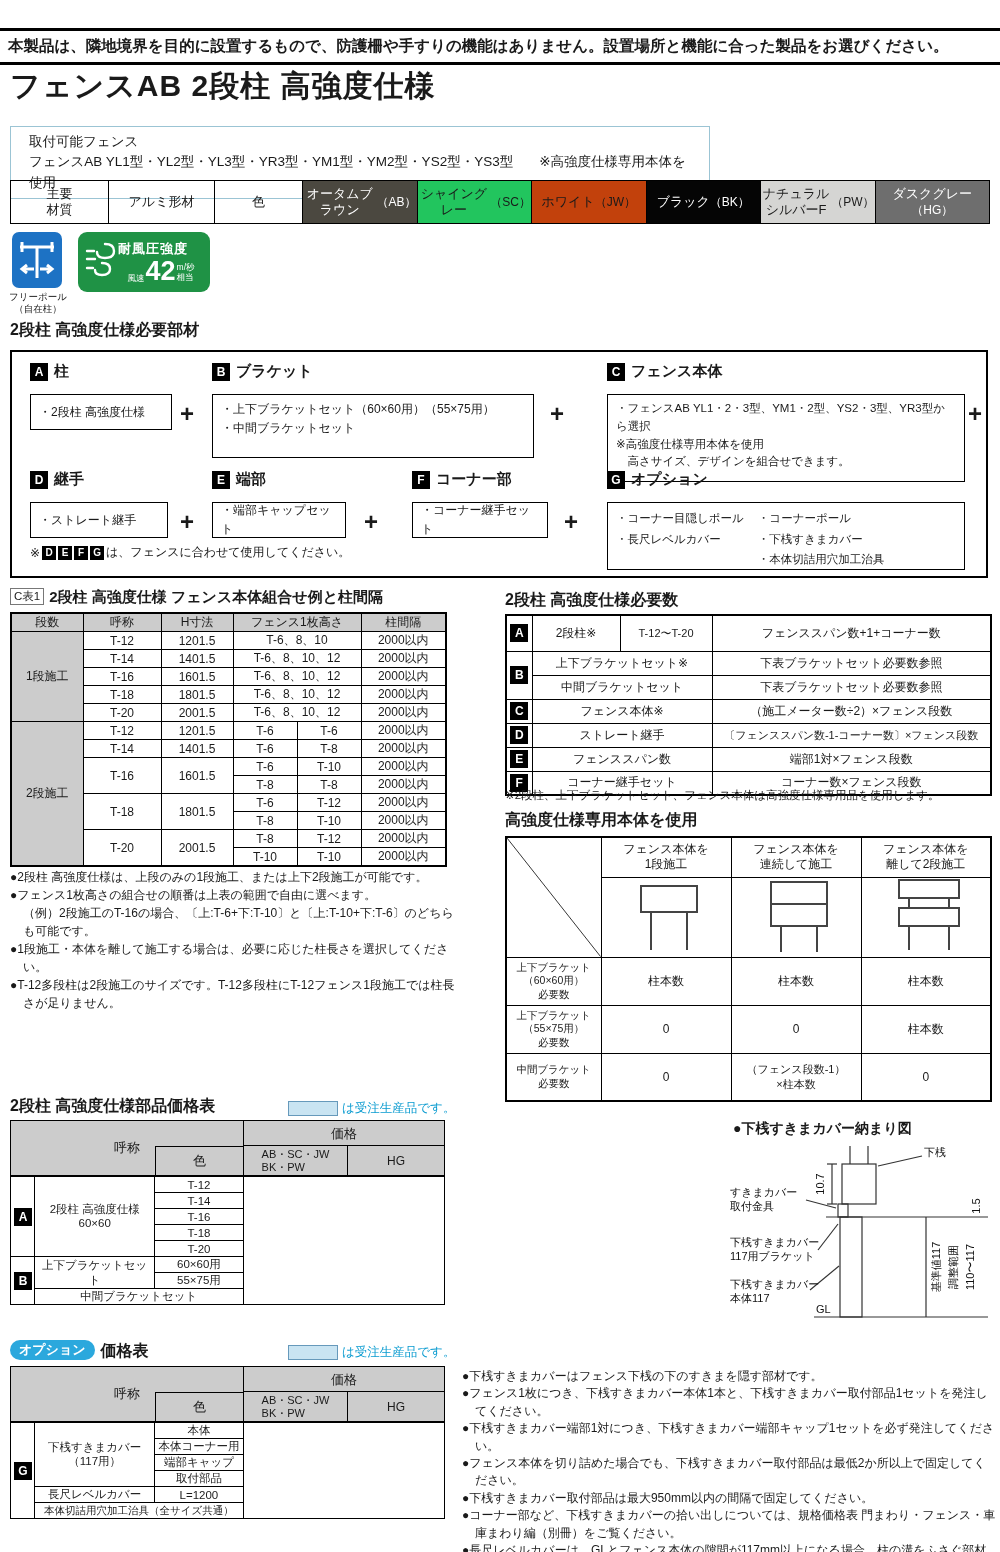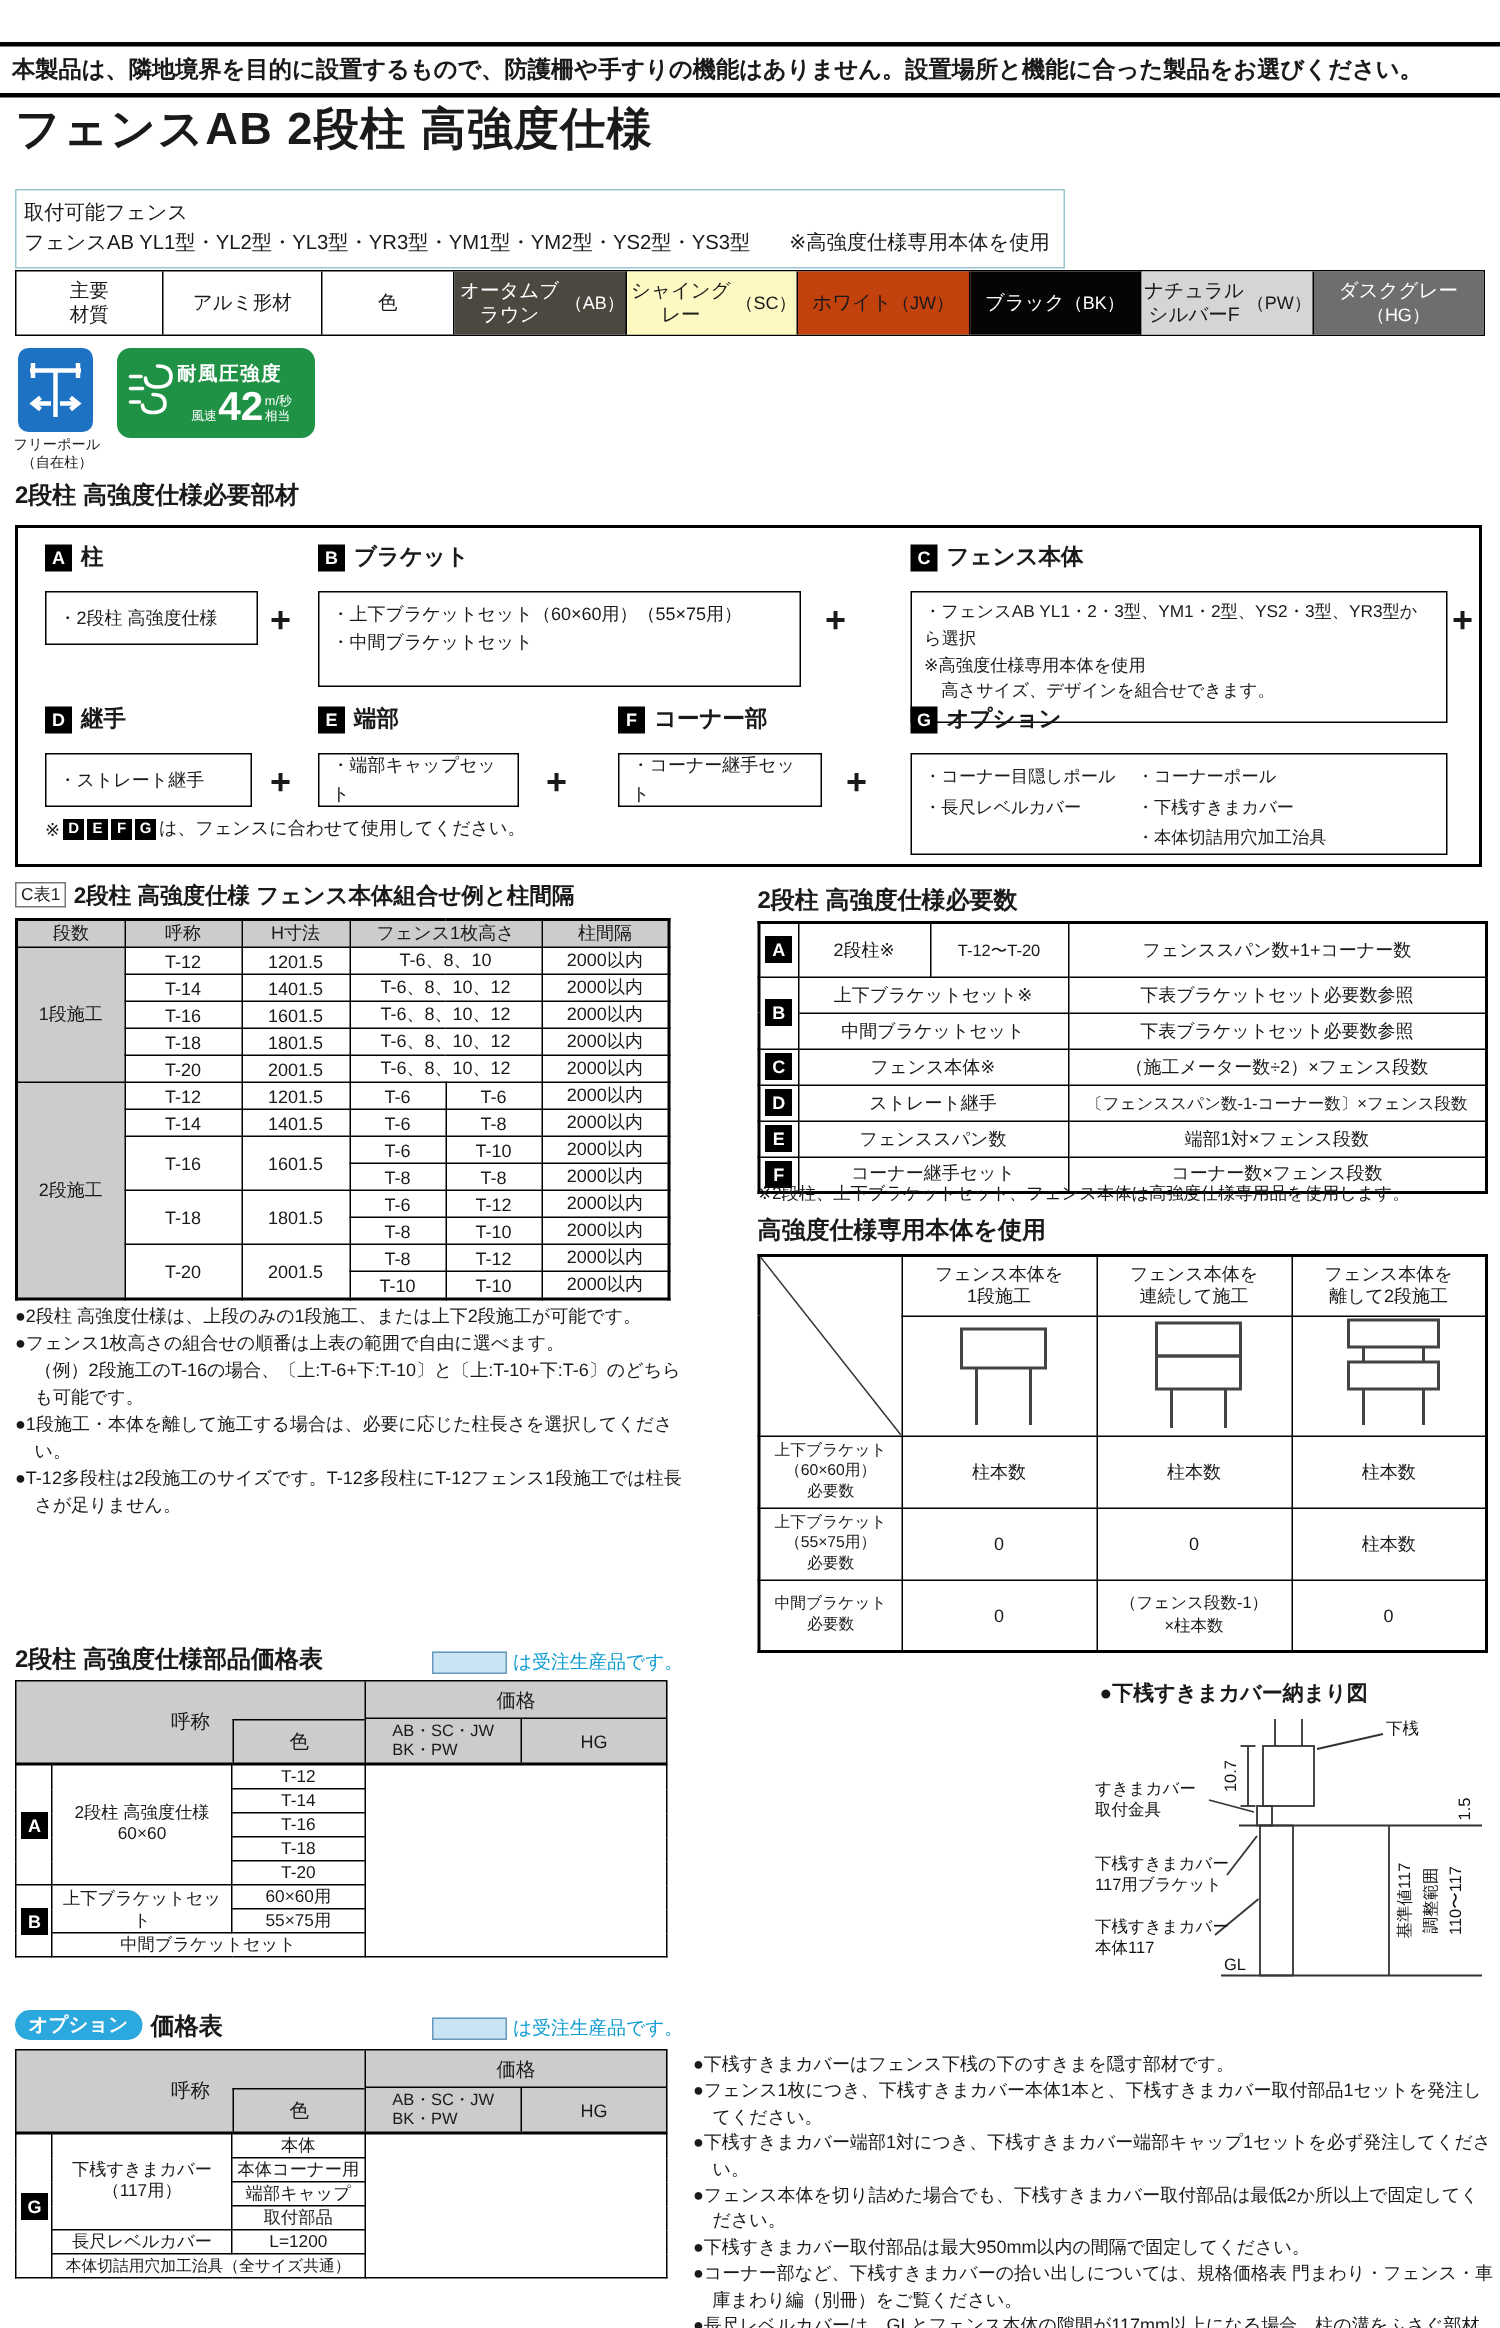--- a/index.html
+++ b/index.html
@@ -4,31 +4,31 @@
 <style>
   * { box-sizing: border-box; }
   body { margin:0; background:#fff; font-family:"Liberation Sans","DejaVu Sans",sans-serif; color:#1a1a1a; }
   .page { position:relative; width:1000px; height:1552px; background:#fff; overflow:hidden; }
 
   
   .warn { position:absolute; top:28px; left:0; width:1000px; border-top:3px solid #000; border-bottom:3px solid #000; padding:5px 8px; font-weight:bold; font-size:15.5px; }
   .ttl  { position:absolute; top:66px; left:10px; font-size:30px; font-weight:bold; letter-spacing:1px; }
 
   
-  .compat { position:absolute; top:126px; left:10px; width:700px; border:1px solid #9bc4d4; padding:5px 5px; font-size:13.5px; line-height:1.5; }
+  .compat { position:absolute; top:126px; left:10px; width:700px; border:1px solid #9bc4d4; padding:5px 18px; font-size:13.5px; line-height:1.5; }
   .compat .nt { margin-left:26px; }
 
   
   .mat { position:absolute; top:180px; left:10px; width:980px; height:44px; display:flex; border:1px solid #000; }
   .mat > div { border-right:1px solid #000; display:flex; align-items:center; justify-content:center; text-align:center; font-size:13px; white-space:pre-line; line-height:1.25; }
   .mat > div:last-child { border-right:none;flex-direction:column; }
   .m1 { width:98px; } .m2 { width:106px; } .m3 { width:88px; }
   .sw { flex:1; }
   .sw small { font-size:12px; }
-  .c0 { background:#4b4840; color:#fff; } .c1 { background:#fef9c3; color:#1a1a1a; }
+  .c0 { background:#4b4840; color:#fff; } .c1 { background:#22c55e; color:#1a1a1a; }
   .c2 { background:#c2410c; color:#1a1a1a; } .c3 { background:#050505; color:#fff; }
   .c4 { background:#d5d5d3; color:#1a1a1a; } .c5 { background:#6e6e6e; color:#fff; }
 
   
   .fp { position:absolute; top:232px; left:12px; width:50px; height:56px; background:#1d72c4; border-radius:7px; display:flex; align-items:center; justify-content:center; }
   .fp-cap { position:absolute; top:291px; left:2px; width:72px; text-align:center; font-size:9.5px; line-height:1.25; }
   .wind { position:absolute; top:232px; left:78px; width:132px; height:60px; background:#1f9245; border-radius:9px; color:#fff; display:flex; align-items:center; padding:4px 6px; }
   .wind .txt { flex:1; }
   .wind .wt { font-size:13px; font-weight:bold; letter-spacing:1px; text-align:center; }
   .wind .wrow { display:flex; align-items:flex-end; justify-content:center; line-height:1; }

